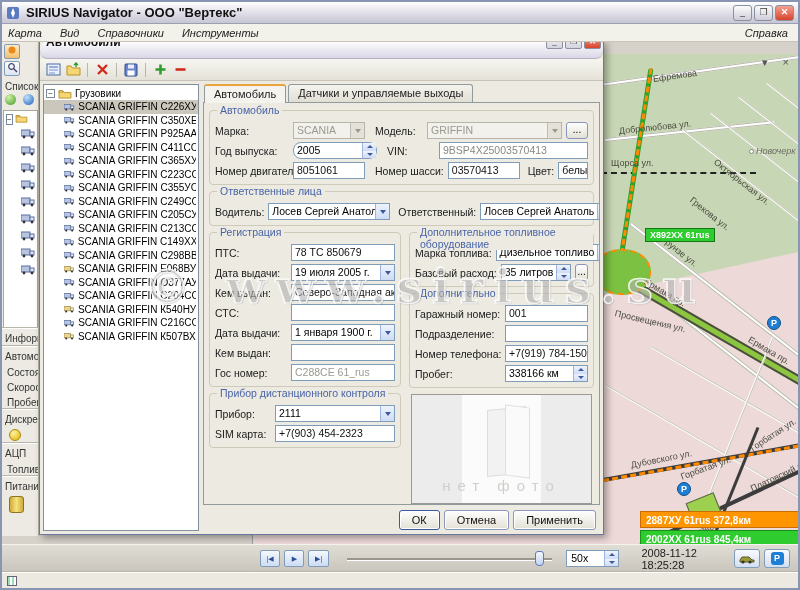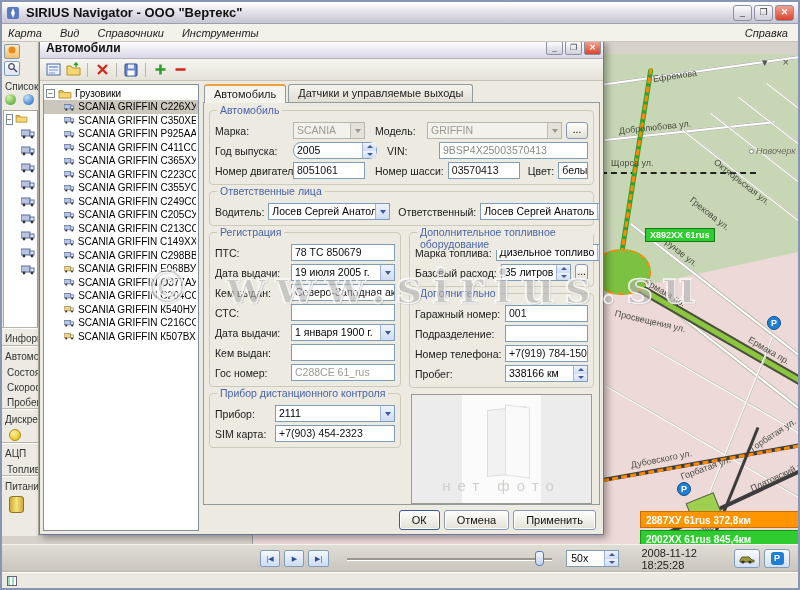--- a/index.html
+++ b/index.html
@@ -70,21 +70,21 @@
   .side-info { font-size:10px; color:#333; }
   .side-info .hdr { padding:4px 0 2px 3px; white-space:nowrap; border-top:1px solid #fff; box-shadow:0 -1px 0 #b8b5ab; }
   .side-info .itm { padding:3px 0 1px 5px; white-space:nowrap; }
   .disc { width:12px; height:12px; border-radius:50%; background:radial-gradient(circle at 35% 30%,#fff3a0,#e0b400); border:1px solid #a98a10; margin:2px 0 2px 7px; }
   .batt { width:15px; height:17px; margin:2px 0 0 7px; background:linear-gradient(90deg,#cfa93c,#f5e37a,#cfa93c); border:1px solid #8d7420; border-radius:4px/3px; }
 
   
   .dlg { position:absolute; left:37px; top:-2px; width:565px; height:495px; background:#eceae1;
     border:1px solid #68789e; box-shadow:3px 3px 7px rgba(0,0,0,.35); display:flex; flex-direction:column; }
   .dlg-title { height:18px; background:linear-gradient(#fefefe,#d9d7e6); border-bottom:1px solid #b4b2c0;
-    display:flex; padding:0 2px 16px 6px; }
+    display:flex; align-items:center; padding:0 2px 16px 6px;border-radius:8px; }
   .dlg-title .t { font-weight:bold; font-size:12px; color:#111; flex:1; }
   .dbtn { width:17px; height:14px; margin-left:2px; border:1px solid #8a90a2; border-radius:2px;
     background:linear-gradient(#fcfcfc,#d3d1dd); font-size:8px; line-height:11px; text-align:center; color:#333; }
   .dbtn.close { background:linear-gradient(#f3a08e,#d8442c); color:#fff; font-weight:bold; }
   .dlg-toolbar { height:22px; display:flex; align-items:center; padding:1px 4px; gap:2px;
     background:linear-gradient(#f6f5f0,#e4e2d8); border-bottom:1px solid #c6c3b8; }
   .ticon { width:18px; height:18px; display:flex; align-items:center; justify-content:center; border-radius:2px; }
   .tsep { width:1px; height:14px; background:#b9b6ac; margin:0 3px; }
   .dlg-body { flex:1; display:flex; padding:3px; min-height:0; }
   .tree { width:156px; background:#fff; border:1px solid #828f9c; overflow:hidden; font-size:10px; padding:2px 0; }

